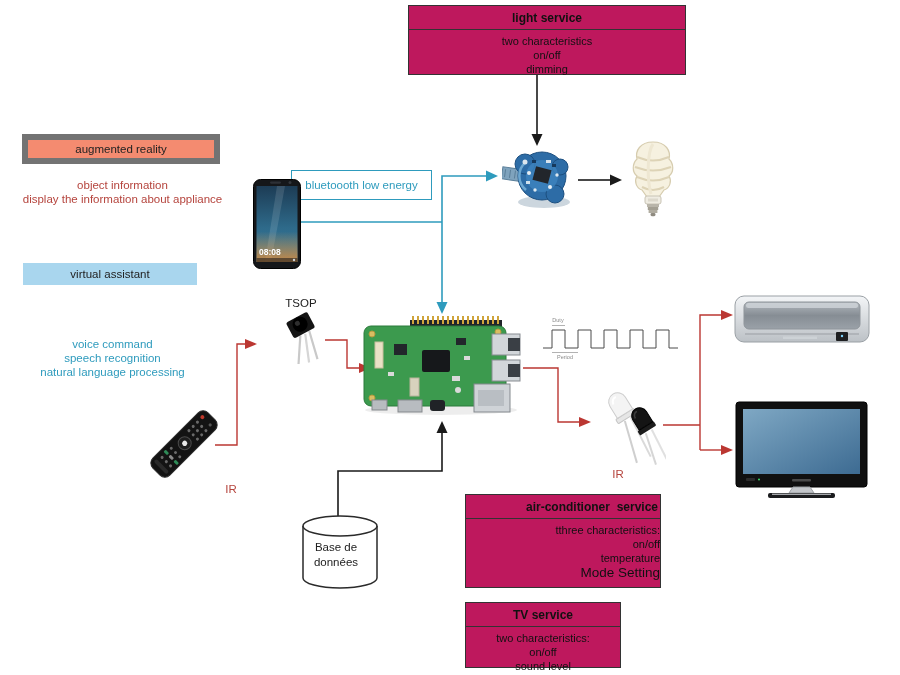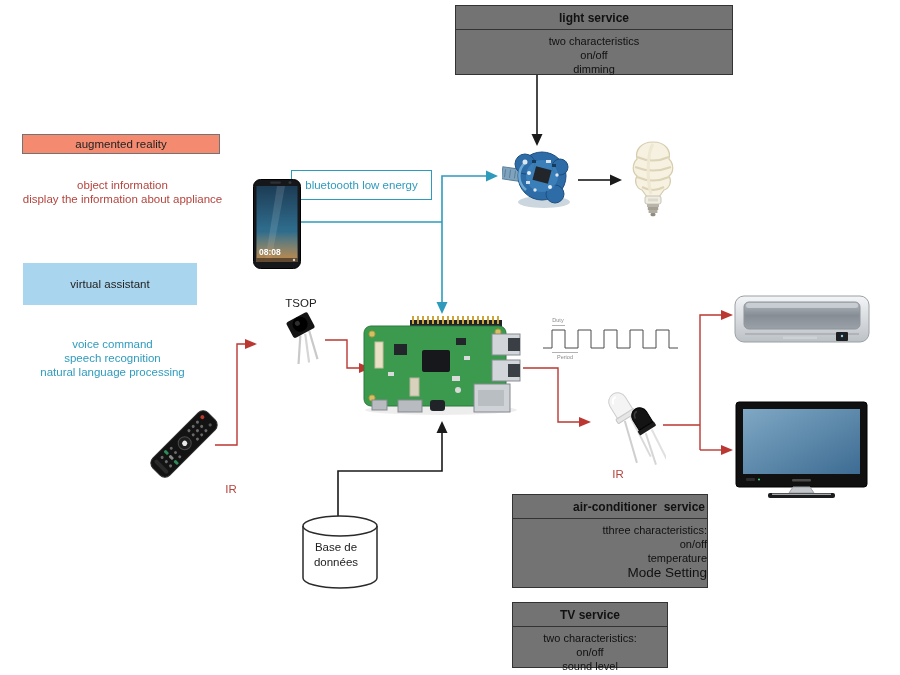--- a/index.html
+++ b/index.html
@@ -11,28 +11,28 @@
   .ln-blk{stroke:var(--line_black);stroke-width:1.6;fill:none;}
   .ah-blk{fill:var(--line_black);}
   .ln-teal{stroke:var(--teal);stroke-width:1.6;fill:none;}
   .ah-teal{fill:var(--teal);}
   .ln-red{stroke:var(--line_red);stroke-width:1.4;fill:none;}
   .ah-red{fill:var(--line_red);}
   .pwm{stroke:#4a4a4a;stroke-width:1;fill:none;}
   .pwm-meas{stroke:#909090;stroke-width:.7;fill:none;}
   .pwm-txt{font-size:5.5px;fill:#8a8a8a;}
   
-  .svc{position:absolute;z-index:2;border:1px solid #333;background:#737373;text-align:center;box-sizing:border-box;margin-left:47px;}
+  .svc{position:absolute;z-index:2;border:1px solid #333;background:#be185d;text-align:center;box-sizing:border-box;}
   .svc .hd{font-weight:bold;font-size:12px;padding:5px 2px 4px;border-bottom:1px solid #333;white-space:pre-wrap;}
   .svc .bd{font-size:11px;line-height:14px;padding-top:4px;}
   .svc .mode{font-size:13.5px;margin-top:1px;}
   
   .tag{position:absolute;z-index:2;font-size:11.5px;text-align:center;box-sizing:border-box;color:#222;}
-  .tag-ar{background:var(--salmon);border:1px solid #737373;padding:3px 0;}
-  .tag-va{background:var(--light_blue);padding:15px 0;}
+  .tag-ar{background:var(--salmon);border:6px solid #737373;padding:3px 0;}
+  .tag-va{background:var(--light_blue);padding:5px 0;}
   .tag-ble{background:#fff;border:1.5px solid var(--teal);color:var(--teal);padding:8px 12px;}
   
   .feat{position:absolute;z-index:2;text-align:center;font-size:11.5px;line-height:14px;}
   .feat-red{color:var(--red_text);}
   .feat-teal{color:var(--teal);margin-top:47px;}
   .lbl{position:absolute;z-index:2;font-size:11.5px;text-align:center;}
   .lbl-red{color:var(--red_text);}
   .db-text{position:absolute;z-index:3;font-size:11.5px;line-height:15px;text-align:center;color:#222;}
   .img{position:absolute;z-index:2;}
 </style>

